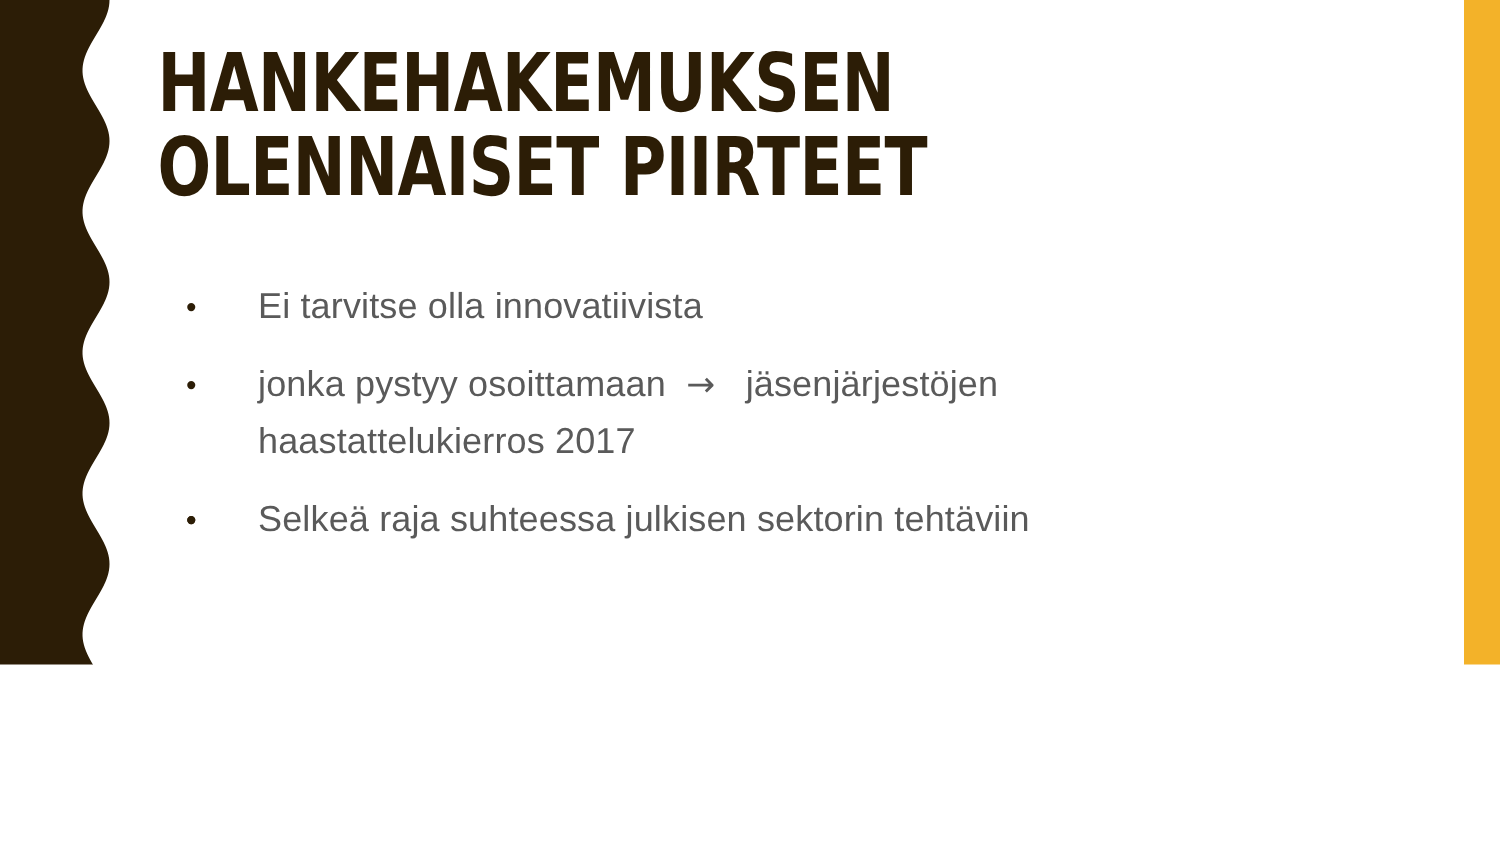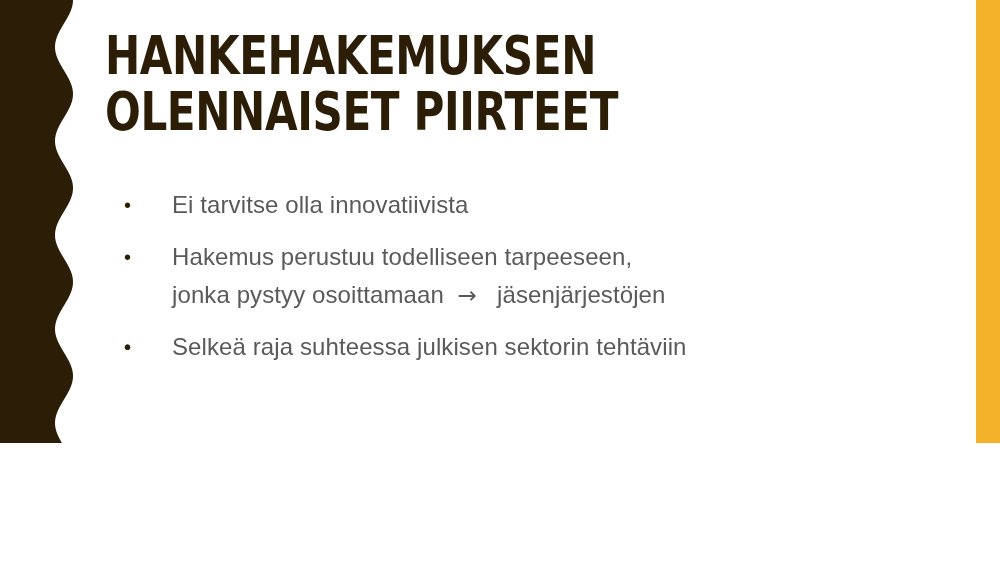--- a/index.html
+++ b/index.html
@@ -133,22 +133,22 @@
   <div id="body-block" style="color: rgb(90, 90, 90);">
       <div class="bullet">
         <span class="bullet-marker">•</span>
         <span class="bullet-text">
           <span class="bullet-line">Ei tarvitse olla innovatiivista</span>
         </span>
       </div>
       <div class="bullet">
         <span class="bullet-marker">•</span>
         <span class="bullet-text">
-          <span class="bullet-line">Hakemus perustuu todelliseen tarpeeseen,</span>
           <span class="bullet-line">jonka pystyy osoittamaan  <span class="arrow-glyph">→</span>   jäsenjärjestöjen</span>
+          <span class="bullet-line">haastattelukierros 2017</span>
         </span>
       </div>
       <div class="bullet">
         <span class="bullet-marker">•</span>
         <span class="bullet-text">
         </span>
       </div>
       <div class="bullet">
         <span class="bullet-marker">•</span>
         <span class="bullet-text">

